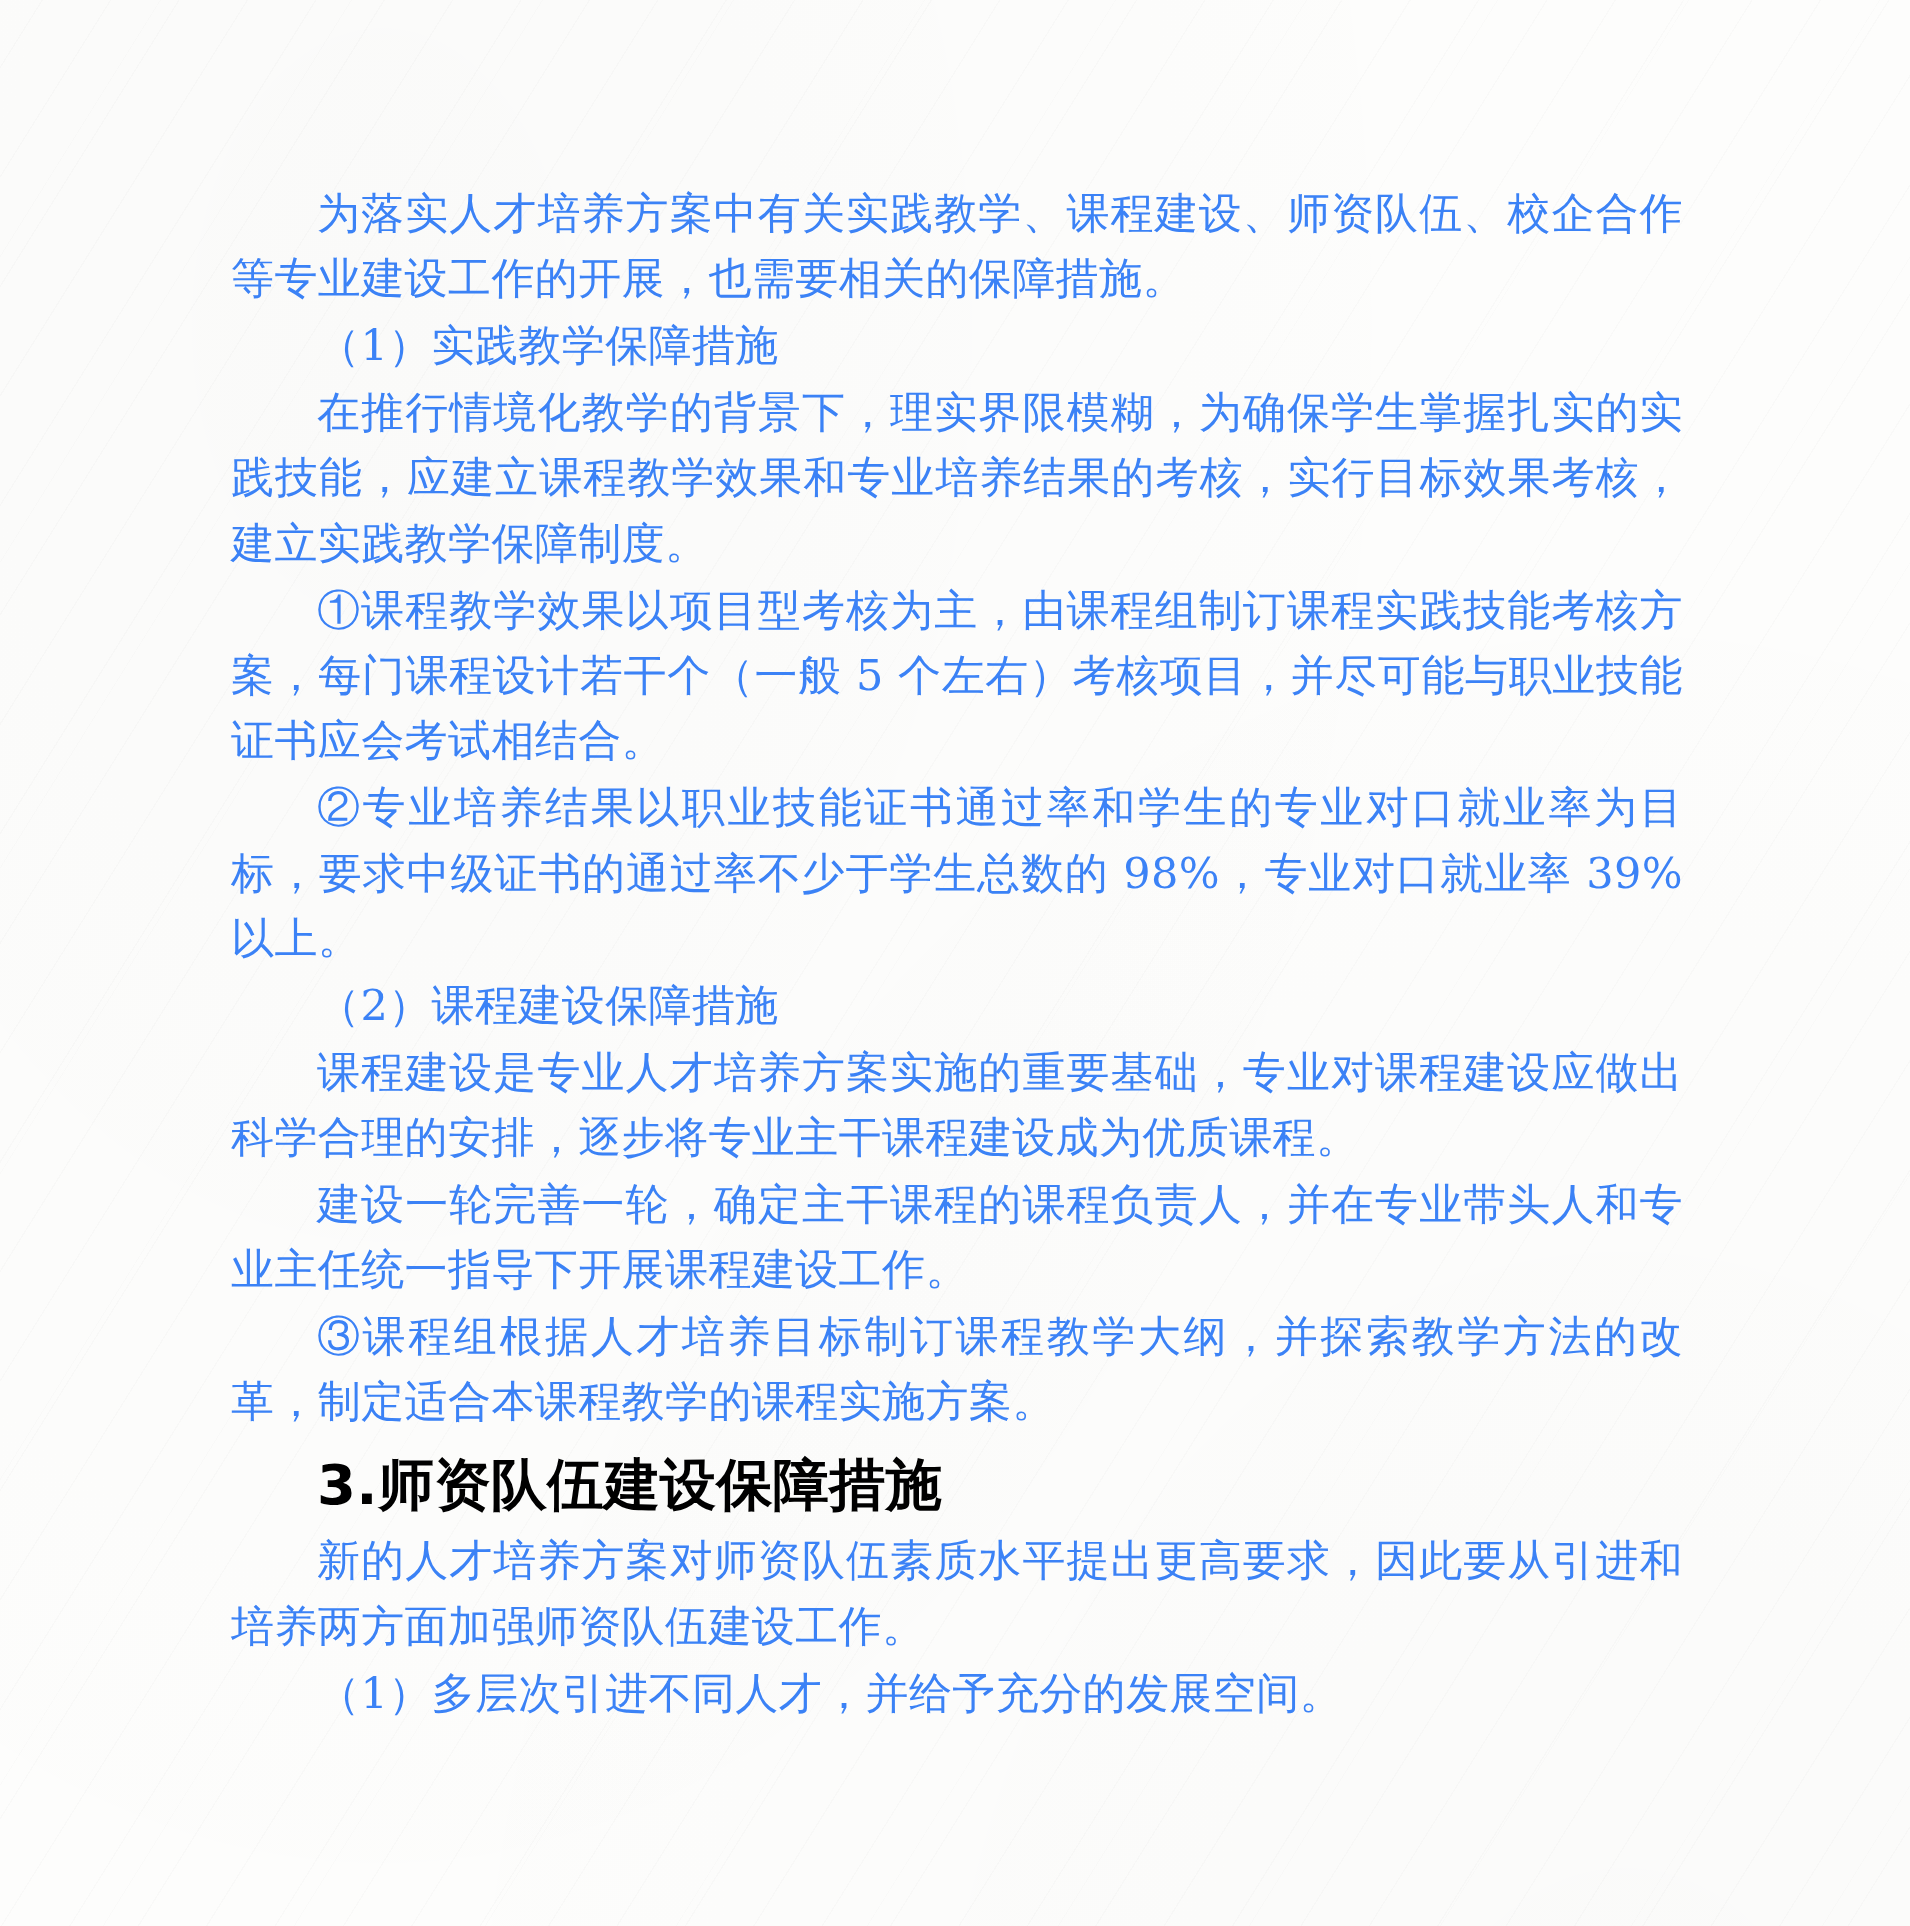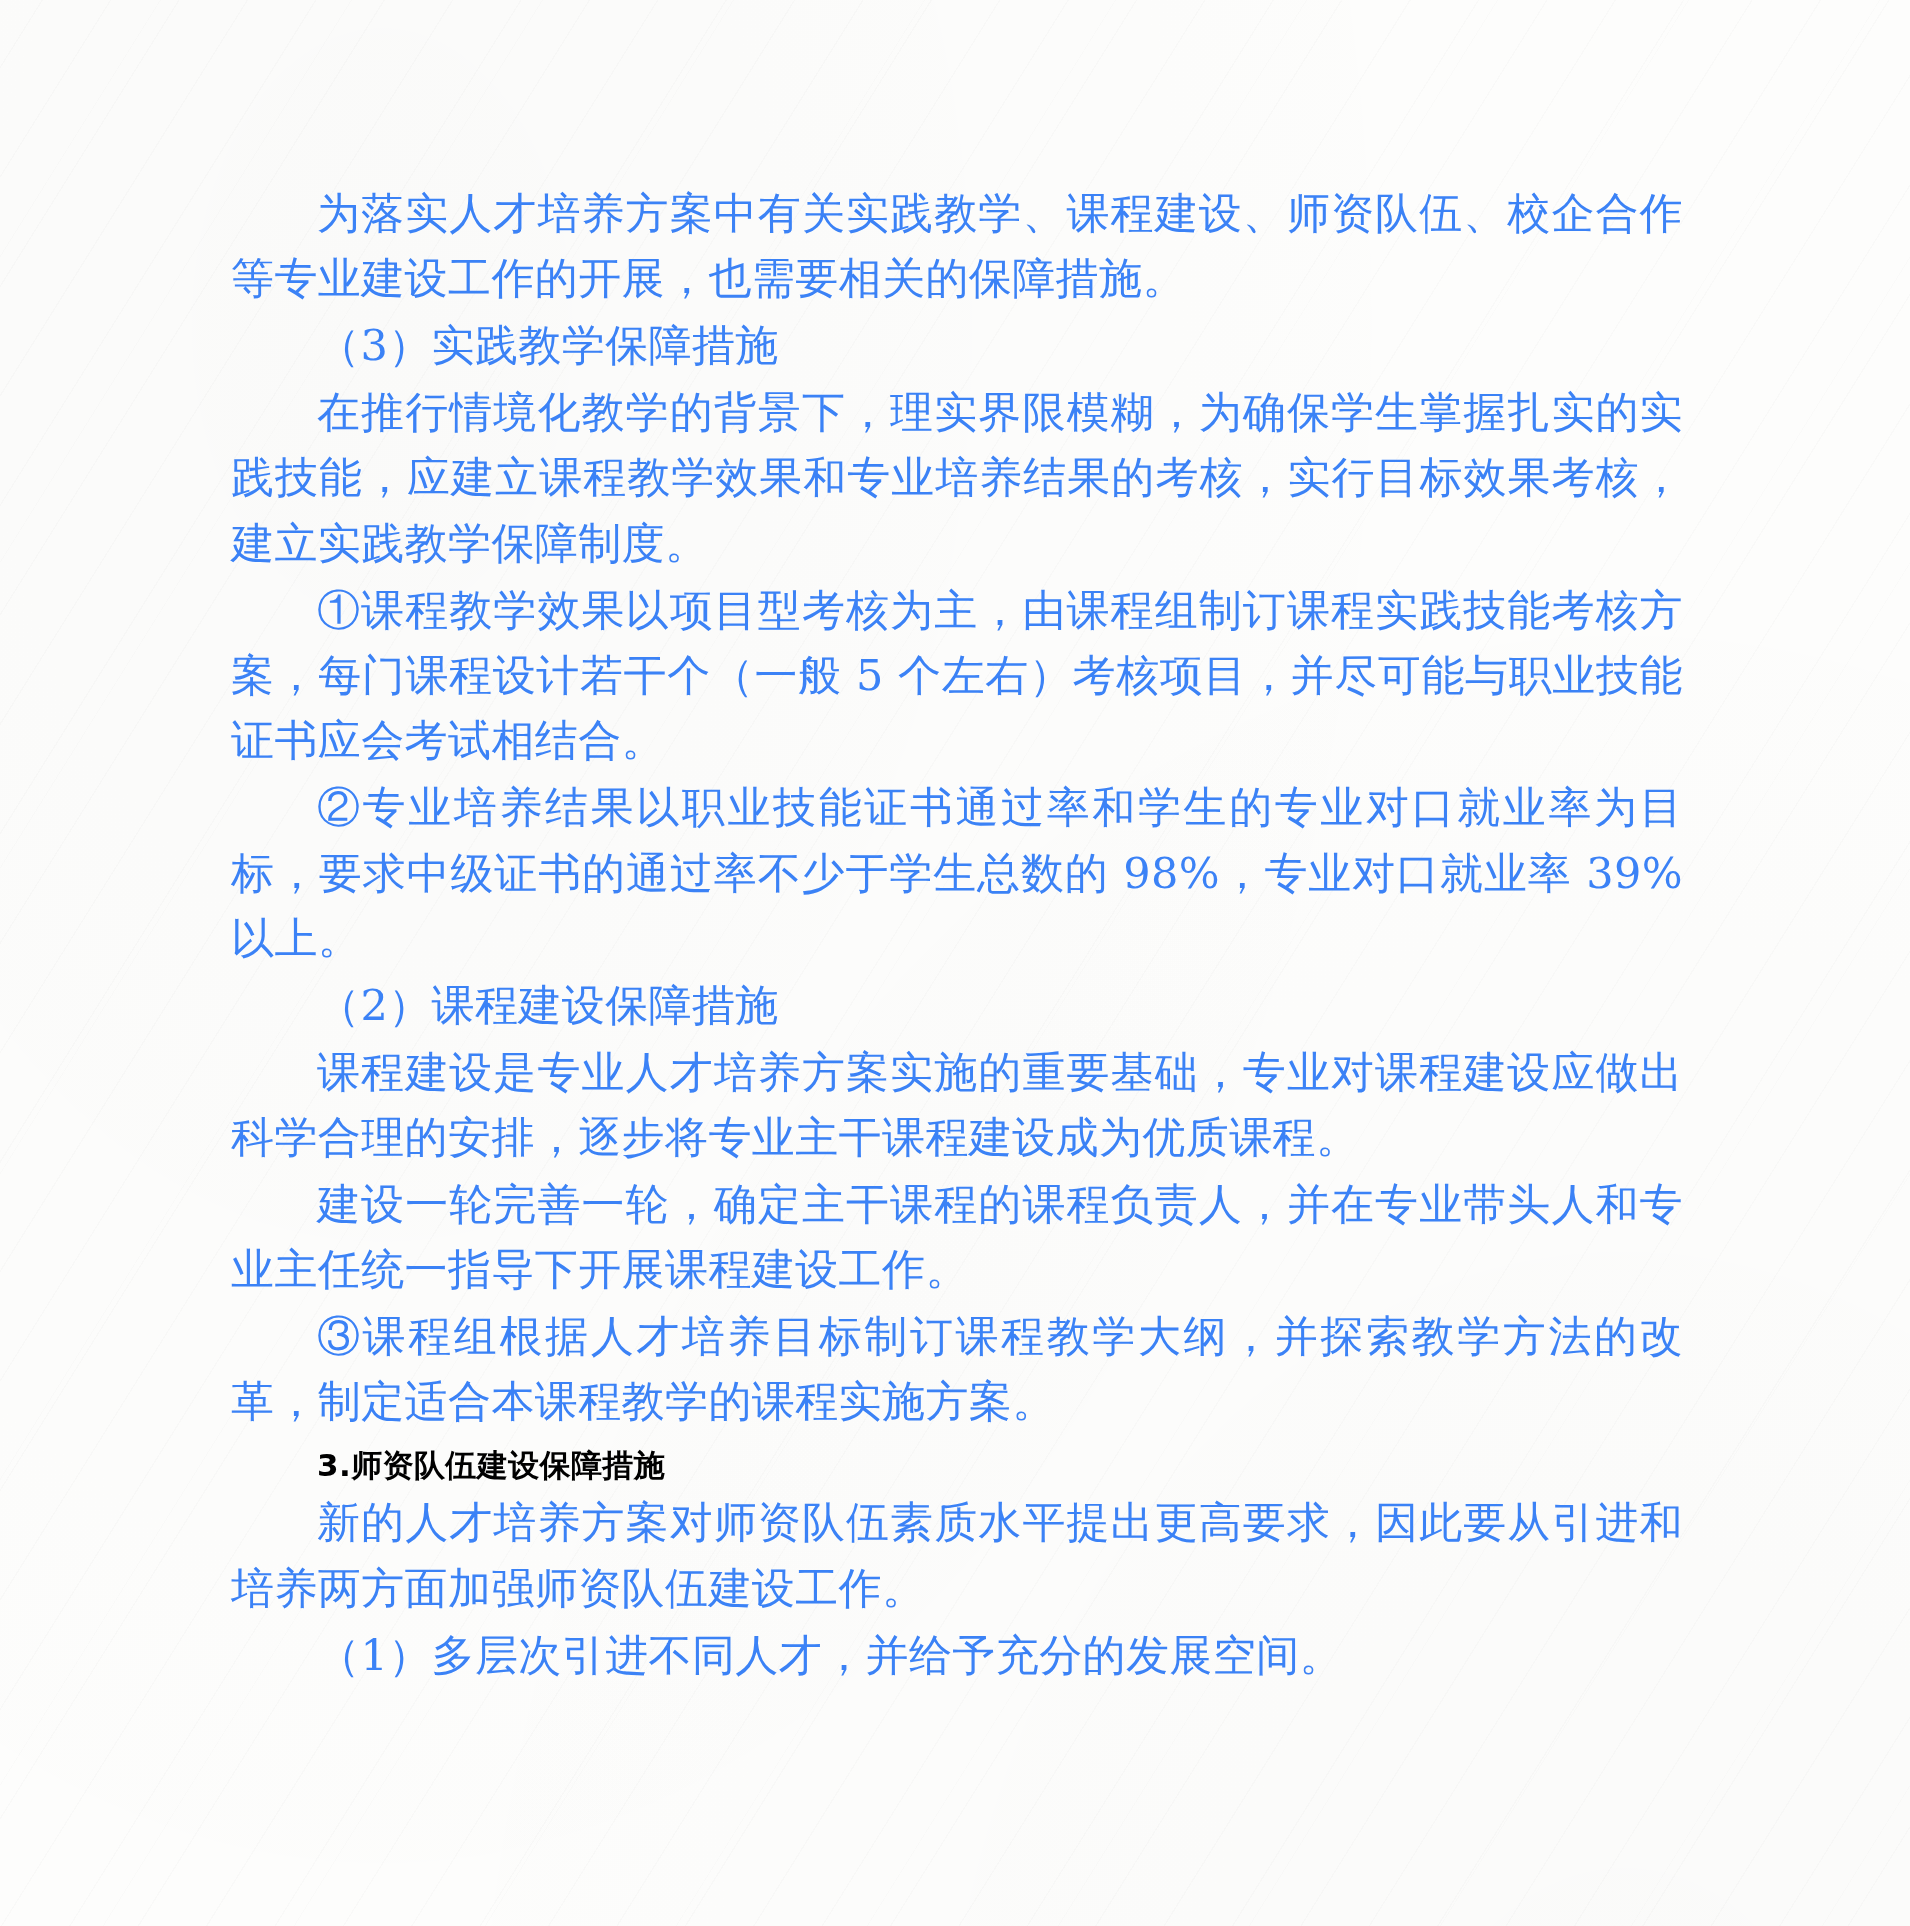--- a/index.html
+++ b/index.html
@@ -62,37 +62,37 @@
     text-align: justify;
     text-justify: inter-ideograph;
     letter-spacing: 0.4px;
     font-family: "DejaVu Serif", serif;
   }
   p.indent {
     text-indent: 86px;
   }
   p.heading {
     margin: 7px 0 1.5px 0;
-    font-size: 31px;
+    font-size: 56px;
     line-height: 1.52;
     font-weight: bold;
     color: #000000;
     text-indent: 86px;
     letter-spacing: 0.4px;
     font-family: "DejaVu Sans", sans-serif;
   }
 </style>
 </head>
 <body>
 
 <div class="page">
   <div class="content">
 
     <p class="para indent">为落实人才培养方案中有关实践教学、课程建设、师资队伍、校企合作等专业建设工作的开展，也需要相关的保障措施。</p>
-    <p class="para indent">（3）实践教学保障措施</p>
+    <p class="para indent">（1）实践教学保障措施</p>
     <p class="para indent">在推行情境化教学的背景下，理实界限模糊，为确保学生掌握扎实的实践技能，应建立课程教学效果和专业培养结果的考核，实行目标效果考核，建立实践教学保障制度。</p>
     <p class="para indent">①课程教学效果以项目型考核为主，由课程组制订课程实践技能考核方案，每门课程设计若干个（一般 5 个左右）考核项目，并尽可能与职业技能证书应会考试相结合。</p>
     <p class="para indent">②专业培养结果以职业技能证书通过率和学生的专业对口就业率为目标，要求中级证书的通过率不少于学生总数的 98%，专业对口就业率 39%以上。</p>
     <p class="para indent">（2）课程建设保障措施</p>
     <p class="para indent">课程建设是专业人才培养方案实施的重要基础，专业对课程建设应做出科学合理的安排，逐步将专业主干课程建设成为优质课程。</p>
     <p class="para indent">建设一轮完善一轮，确定主干课程的课程负责人，并在专业带头人和专业主任统一指导下开展课程建设工作。</p>
     <p class="para indent">③课程组根据人才培养目标制订课程教学大纲，并探索教学方法的改革，制定适合本课程教学的课程实施方案。</p>
     <p class="para heading">3.师资队伍建设保障措施</p>
     <p class="para indent">新的人才培养方案对师资队伍素质水平提出更高要求，因此要从引进和培养两方面加强师资队伍建设工作。</p>
     <p class="para indent">（1）多层次引进不同人才，并给予充分的发展空间。</p>

